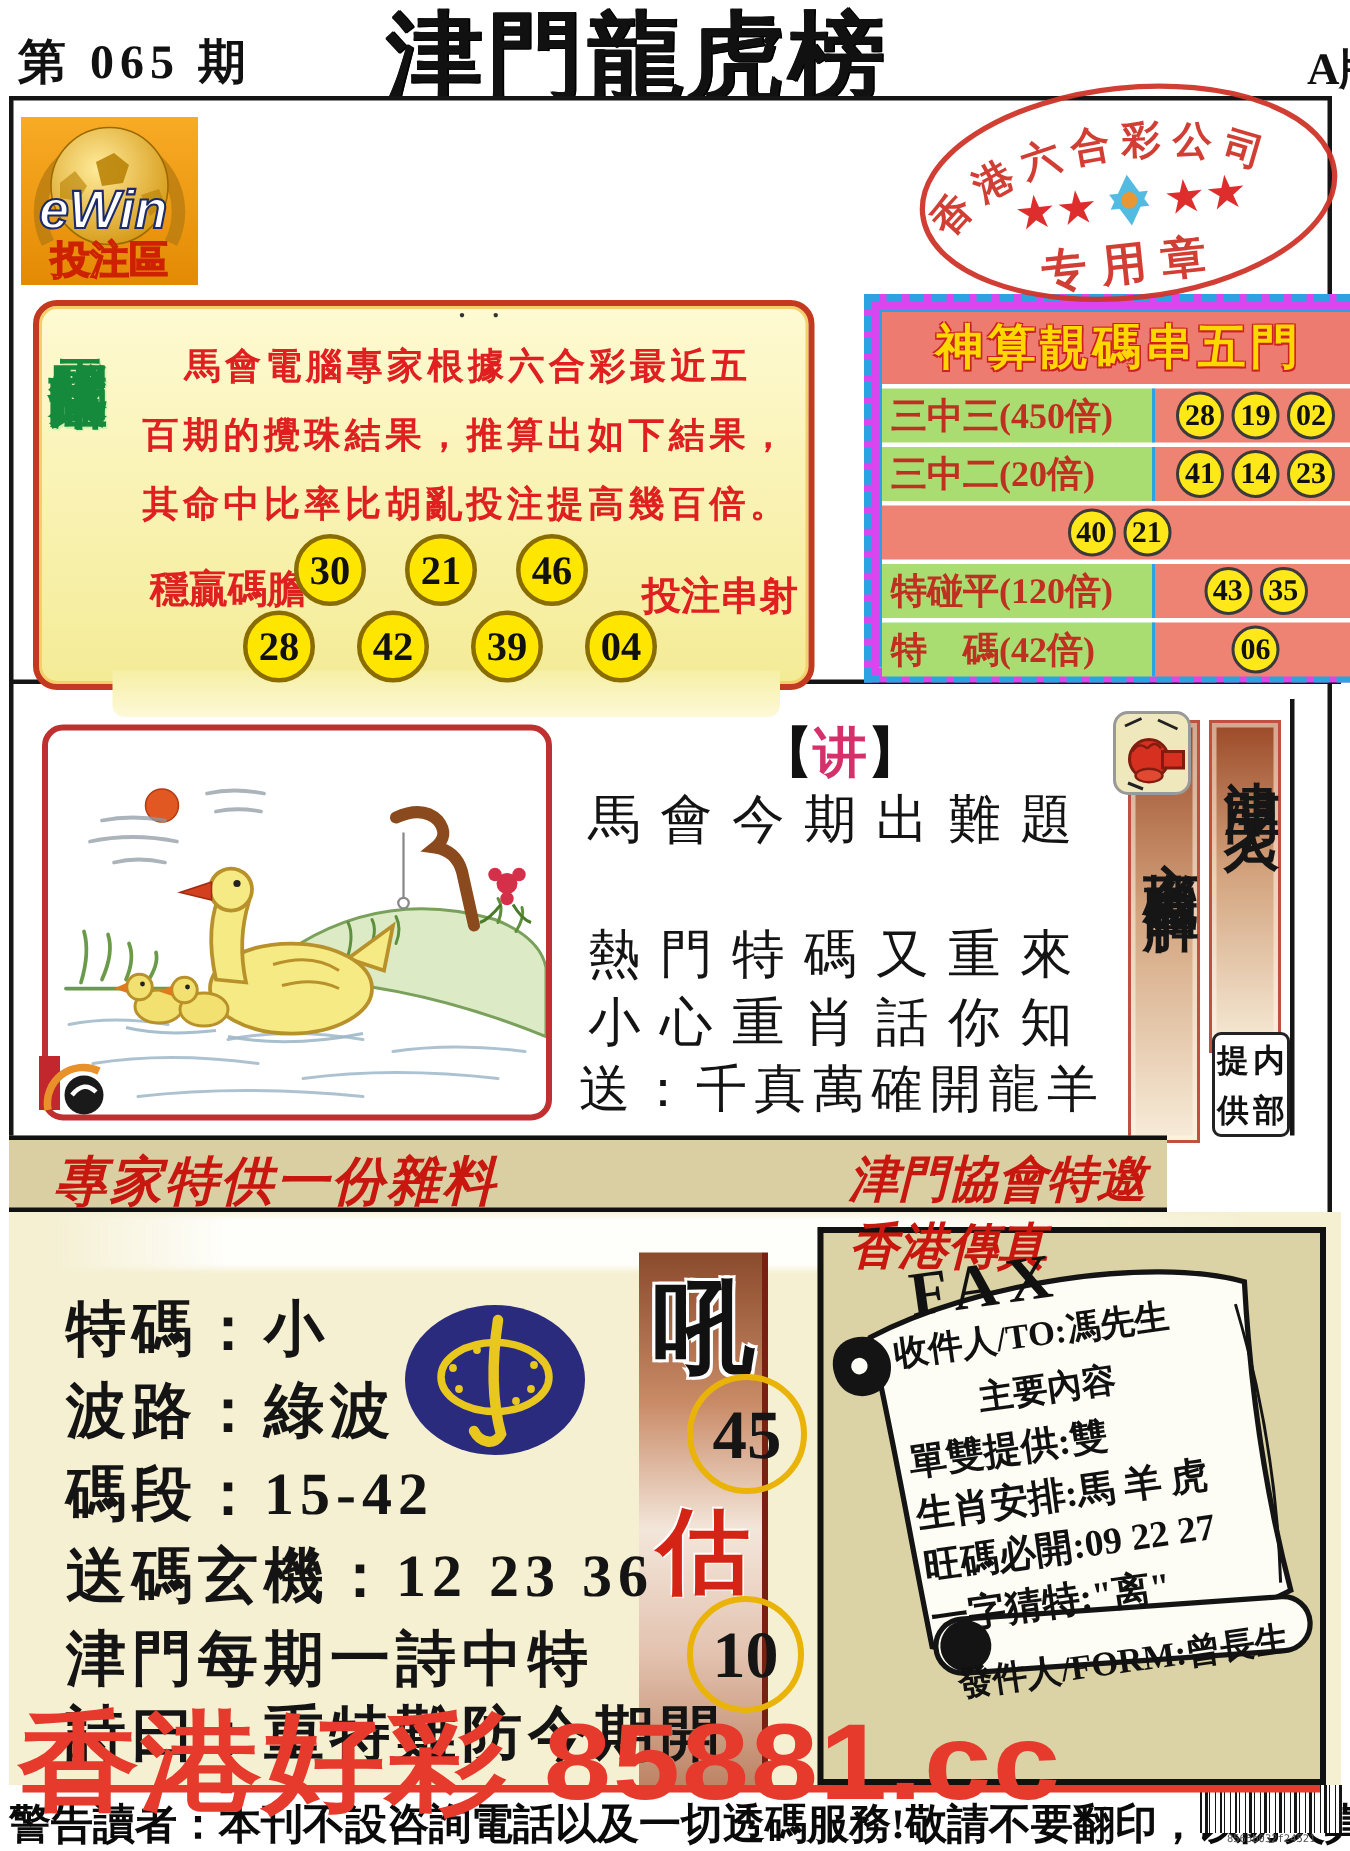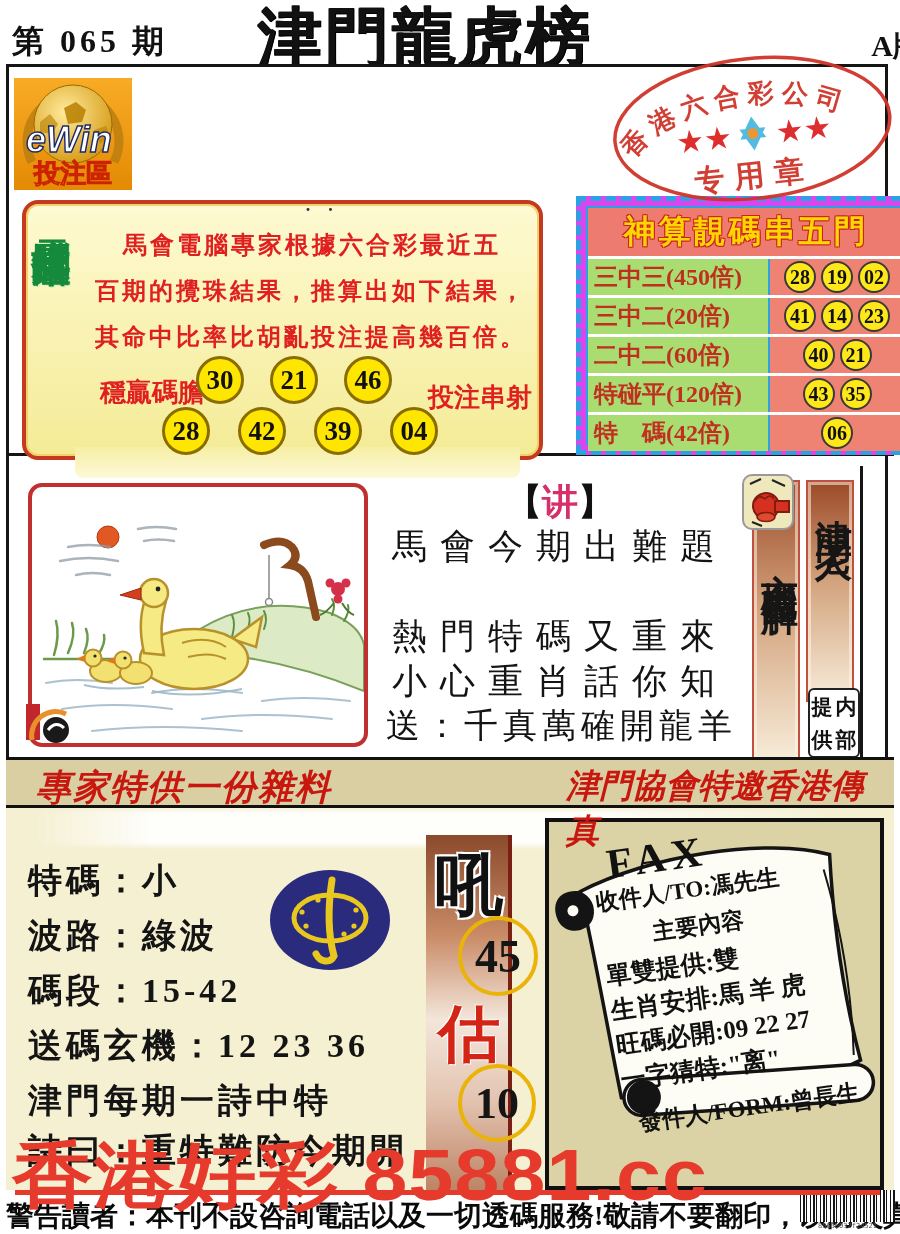--- a/index.html
+++ b/index.html
@@ -75,30 +75,30 @@
   .plaque-laoren{left:806px;top:480px;width:48px;height:222px;}
   .plaque-text{width:100%;text-align:center;font-size:37px;font-weight:700;color:#161616;letter-spacing:9px;line-height:1;}
   .pt-x{margin-top:62px;}
   .pt-l{margin-top:8px;}
   .neibu-box{left:808px;top:688px;width:52px;height:70px;background:#fff;border:2px solid #222;border-radius:6px;
     box-sizing:border-box;display:grid;grid-template-columns:1fr 1fr;align-items:center;justify-items:center;
     font-size:21px;font-weight:700;z-index:3;}
   .vline{left:860px;top:466px;width:3px;height:291px;background:#151515;z-index:2;}
 
   
-  .mid-banner{left:6px;top:757px;width:888px;height:51px;background:#d9cfa3;border-top:3px solid #111;
+  .mid-banner{left:6px;top:757px;width:772px;height:51px;background:#d9cfa3;border-top:3px solid #111;
     border-bottom:3px solid #111;box-sizing:border-box;z-index:3;}
   .mid-banner .bl{position:absolute;left:30px;top:4px;font-size:35px;font-weight:800;font-style:italic;color:#c8170f;letter-spacing:2px;}
   .mid-banner .br{position:absolute;left:560px;top:4px;font-size:33px;font-weight:800;font-style:italic;color:#c8170f;}
 
   
   .bottom-bg{left:6px;top:808px;width:888px;height:382px;background:#f5f0d2;z-index:1;}
   .smear{left:30px;top:810px;width:810px;height:36px;z-index:2;filter:blur(2px);
     background:linear-gradient(90deg,rgba(255,255,255,0),rgba(255,255,255,.9) 15%,rgba(255,255,255,.9) 70%,rgba(255,255,255,0));}
-  .tip-line{left:28px;font-size:34px;font-weight:600;color:#141414;letter-spacing:4px;z-index:3;}
+  .tip-line{left:44px;font-size:40px;font-weight:600;color:#141414;letter-spacing:4px;z-index:3;}
   .oval-logo{left:268px;top:868px;width:125px;height:105px;z-index:3;}
 
   .shout-strip{left:426px;top:835px;width:86px;height:355px;z-index:2;border-right:4px solid #7a2012;box-sizing:border-box;
     background:linear-gradient(180deg,#8a4a2c,#c98a66 28%,#f3e6da 52%,#e3c3b0 75%,#bd8465);}
   .shout-char1{left:426px;top:840px;width:86px;text-align:center;font-size:68px;font-weight:900;color:#111;z-index:3;
     text-shadow:-2px -2px 0 #fff,2px -2px 0 #fff,-2px 2px 0 #fff,2px 2px 0 #fff;}
   .rcircle{border:4px solid #eab308;border-radius:50%;box-sizing:border-box;display:flex;align-items:center;
     justify-content:center;font-weight:800;color:#151515;z-index:3;}
   .shout-n1{left:458px;top:916px;width:80px;height:80px;font-size:46px;}
   .shout-char2{left:426px;top:992px;width:86px;text-align:center;font-size:62px;font-weight:800;color:#d42415;z-index:3;
@@ -203,21 +203,20 @@
       </div>
       <div class="lucky-row">
         <div class="lucky-label">三中二(20倍)</div>
         <div class="lucky-nums">
           <div class="sball">41</div>
           <div class="sball">14</div>
           <div class="sball">23</div>
         </div>
       </div>
       <div class="lucky-row">
-        <div class="lucky-label">二中二(60倍)</div>
         <div class="lucky-nums">
           <div class="sball">40</div>
           <div class="sball">21</div>
         </div>
       </div>
       <div class="lucky-row">
         <div class="lucky-label">特碰平(120倍)</div>
         <div class="lucky-nums">
           <div class="sball">43</div>
           <div class="sball">35</div>

